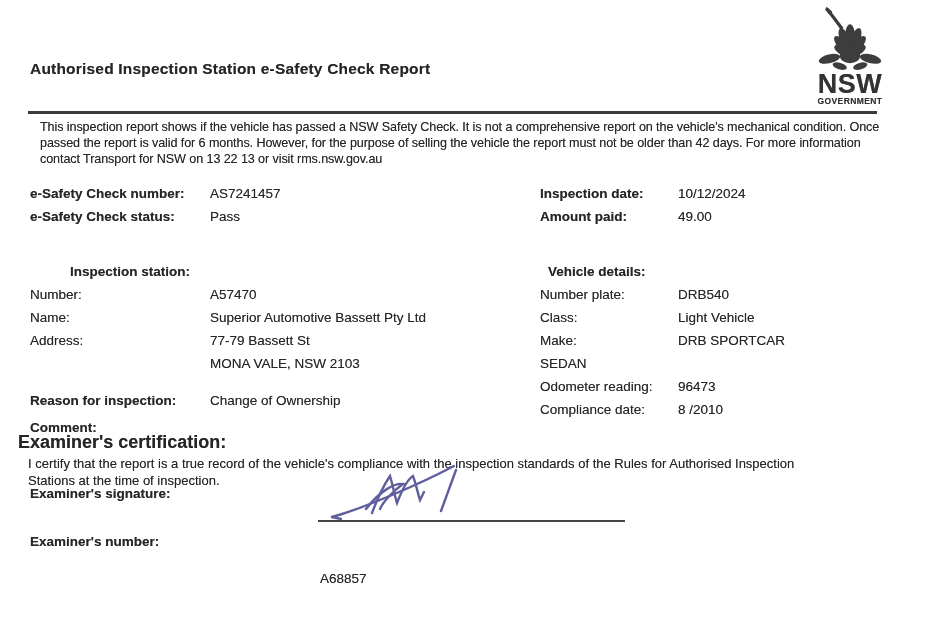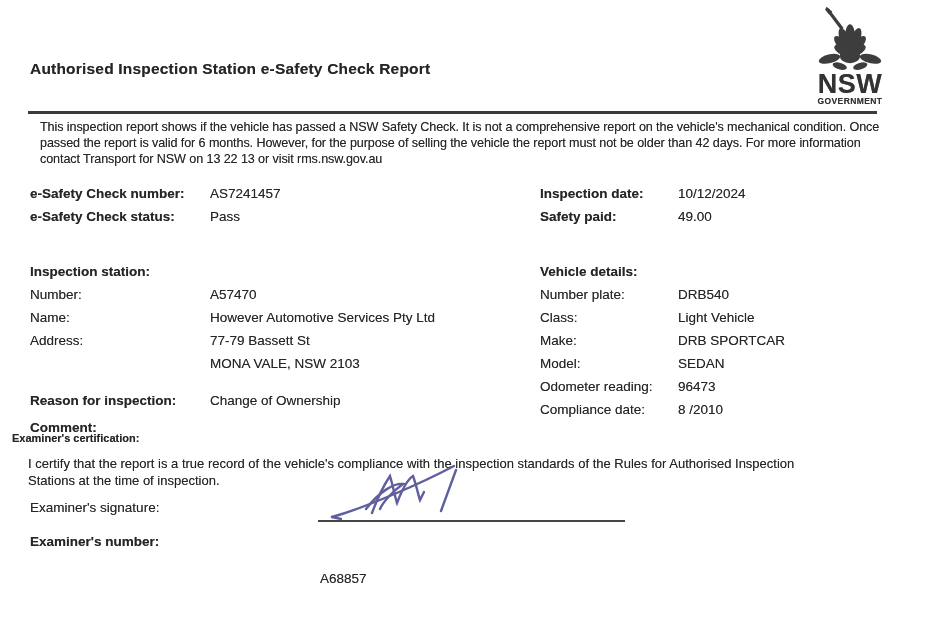--- a/index.html
+++ b/index.html
@@ -38,36 +38,36 @@
 
   .col { position: absolute; top: 182px; font-size: 13.5px; }
   .col-left  { left: 30px;  width: 495px; }
   .col-right { left: 540px; width: 385px; }
 
   .row { display: flex; height: 23px; line-height: 23px; align-items: center; }
   .row .lbl { flex: 0 0 auto; }
   .col-left  .lbl { width: 180px; }
   .col-right .lbl { width: 138px; }
   .bold { font-weight: bold; }
-  .gap-heading-l { margin-top: 32px; }
-  .gap-heading-r { margin-top: 32px; }
+  .gap-heading-l { margin-top: 32px; margin-left: 40px; }
+  .gap-heading-r { margin-top: 32px; margin-left: 8px; }
   .gap-reason { margin-top: 14px; }
   .gap-comment { margin-top: 4px; }
 
   .cert-heading {
-    position: absolute; left: 12px; top: 432px;
-    font-size: 11px; font-weight: bold;
+    position: absolute; left: 18px; top: 432px;
+    font-size: 18px; font-weight: bold;
   }
   .cert-text {
     position: absolute; left: 28px; top: 455px; width: 890px;
     font-size: 13px; line-height: 17px;
   }
   .cert-text div { white-space: nowrap; }
 
-  .sig-label { position: absolute; left: 30px; top: 500px; font-size: 13.5px; font-weight: normal; }
+  .sig-label { position: absolute; left: 30px; top: 486px; font-size: 13.5px; font-weight: bold; }
   .num-label { position: absolute; left: 30px; top: 534px; font-size: 13.5px; font-weight: bold; }
   .num-value { position: absolute; left: 320px; top: 535px; font-size: 13.5px; margin-top: 36px; }
 
   .sig-line {
     position: absolute; left: 318px; top: 520px; width: 307px; height: 1.6px;
     background: #454545;
   }
   .signature { position: absolute; left: 322px; top: 461px; width: 175px; height: 62px; }
 </style>
 </head>
@@ -122,21 +122,21 @@
 
     <div class="row gap-heading-l">
       <span class="lbl bold">Inspection station:</span>
     </div>
     <div class="row">
       <span class="lbl">Number:</span>
       <span class="val">A57470</span>
     </div>
     <div class="row">
       <span class="lbl">Name:</span>
-      <span class="val">However Automotive Services Pty Ltd</span>
+      <span class="val">Superior Automotive Bassett Pty Ltd</span>
     </div>
     <div class="row">
       <span class="lbl">Address:</span>
       <span class="val">77-79 Bassett St</span>
     </div>
     <div class="row">
       <span class="lbl"></span>
       <span class="val">MONA VALE, NSW 2103</span>
     </div>
 
@@ -148,41 +148,40 @@
       <span class="lbl bold">Comment:</span>
     </div>
   </div>
 
   <div class="col col-right">
     <div class="row">
       <span class="lbl bold">Inspection date:</span>
       <span class="val">10/12/2024</span>
     </div>
     <div class="row">
-      <span class="lbl bold">Safety paid:</span>
+      <span class="lbl bold">Amount paid:</span>
       <span class="val">49.00</span>
     </div>
 
     <div class="row gap-heading-r">
       <span class="lbl bold">Vehicle details:</span>
     </div>
     <div class="row">
       <span class="lbl">Number plate:</span>
       <span class="val">DRB540</span>
     </div>
     <div class="row">
       <span class="lbl">Class:</span>
       <span class="val">Light Vehicle</span>
     </div>
     <div class="row">
       <span class="lbl">Make:</span>
       <span class="val">DRB SPORTCAR</span>
     </div>
     <div class="row">
-      <span class="lbl">Model:</span>
       <span class="val">SEDAN</span>
     </div>
     <div class="row">
       <span class="lbl">Odometer reading:</span>
       <span class="val">96473</span>
     </div>
     <div class="row">
       <span class="lbl">Compliance date:</span>
       <span class="val">8 /2010</span>
     </div>

